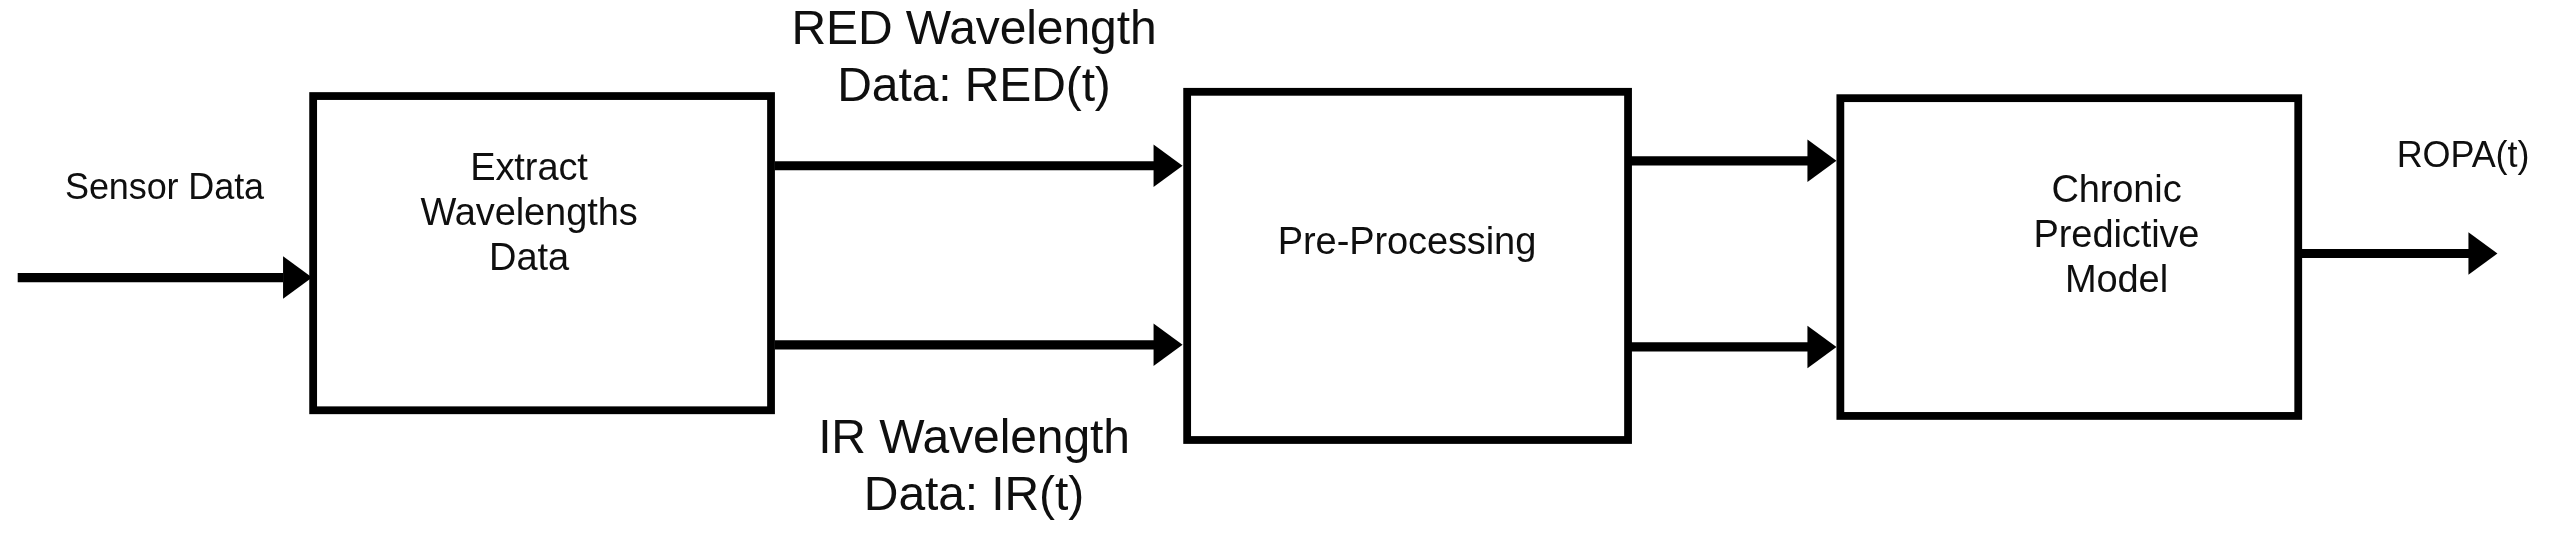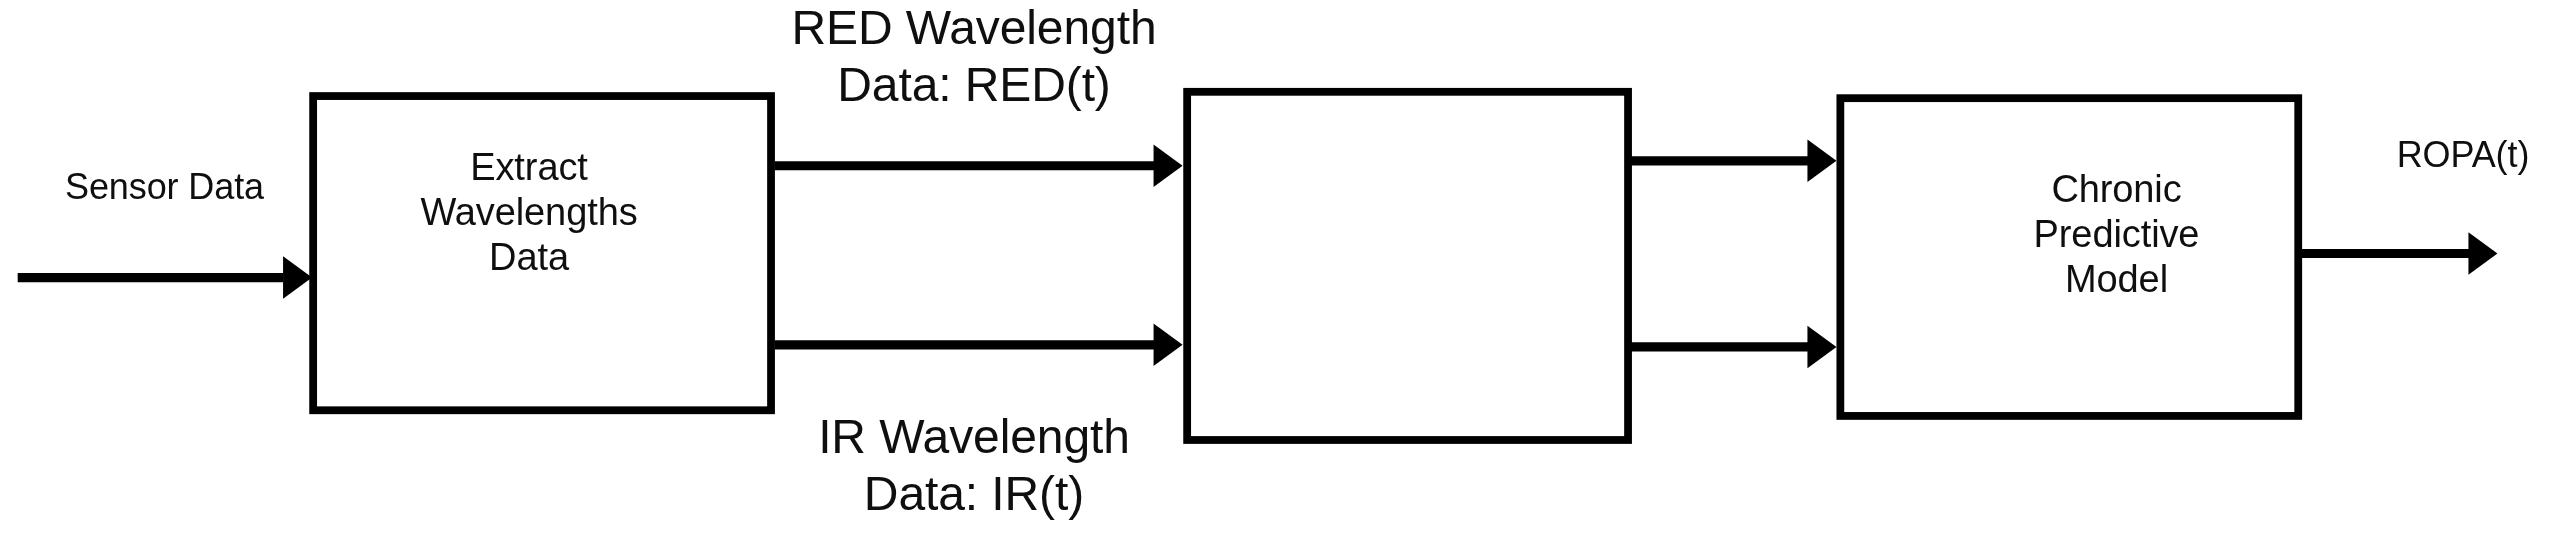--- a/index.html
+++ b/index.html
@@ -126,20 +126,21 @@
       <line class="conn-line" x1="3243" y1="358" x2="3490" y2="358"></line>
       <polygon class="conn-head" points="3488,328 3529,358 3488,388"></polygon>
     </g>
 
   </svg>
 
   <div class="dtext blk-label" id="label-extract">Extract
 Wavelengths
 Data</div>
 
+  <div class="dtext blk-label" id="label-preproc">Pre-Processing</div>
 
   <div class="dtext blk-label" id="label-model">Chronic
 Predictive
 Model</div>
 
   <div class="dtext io-label" id="label-sensor-data">Sensor Data</div>
 
   <div class="dtext edge-label" id="label-red">RED Wavelength
 Data: RED(t)</div>
 

